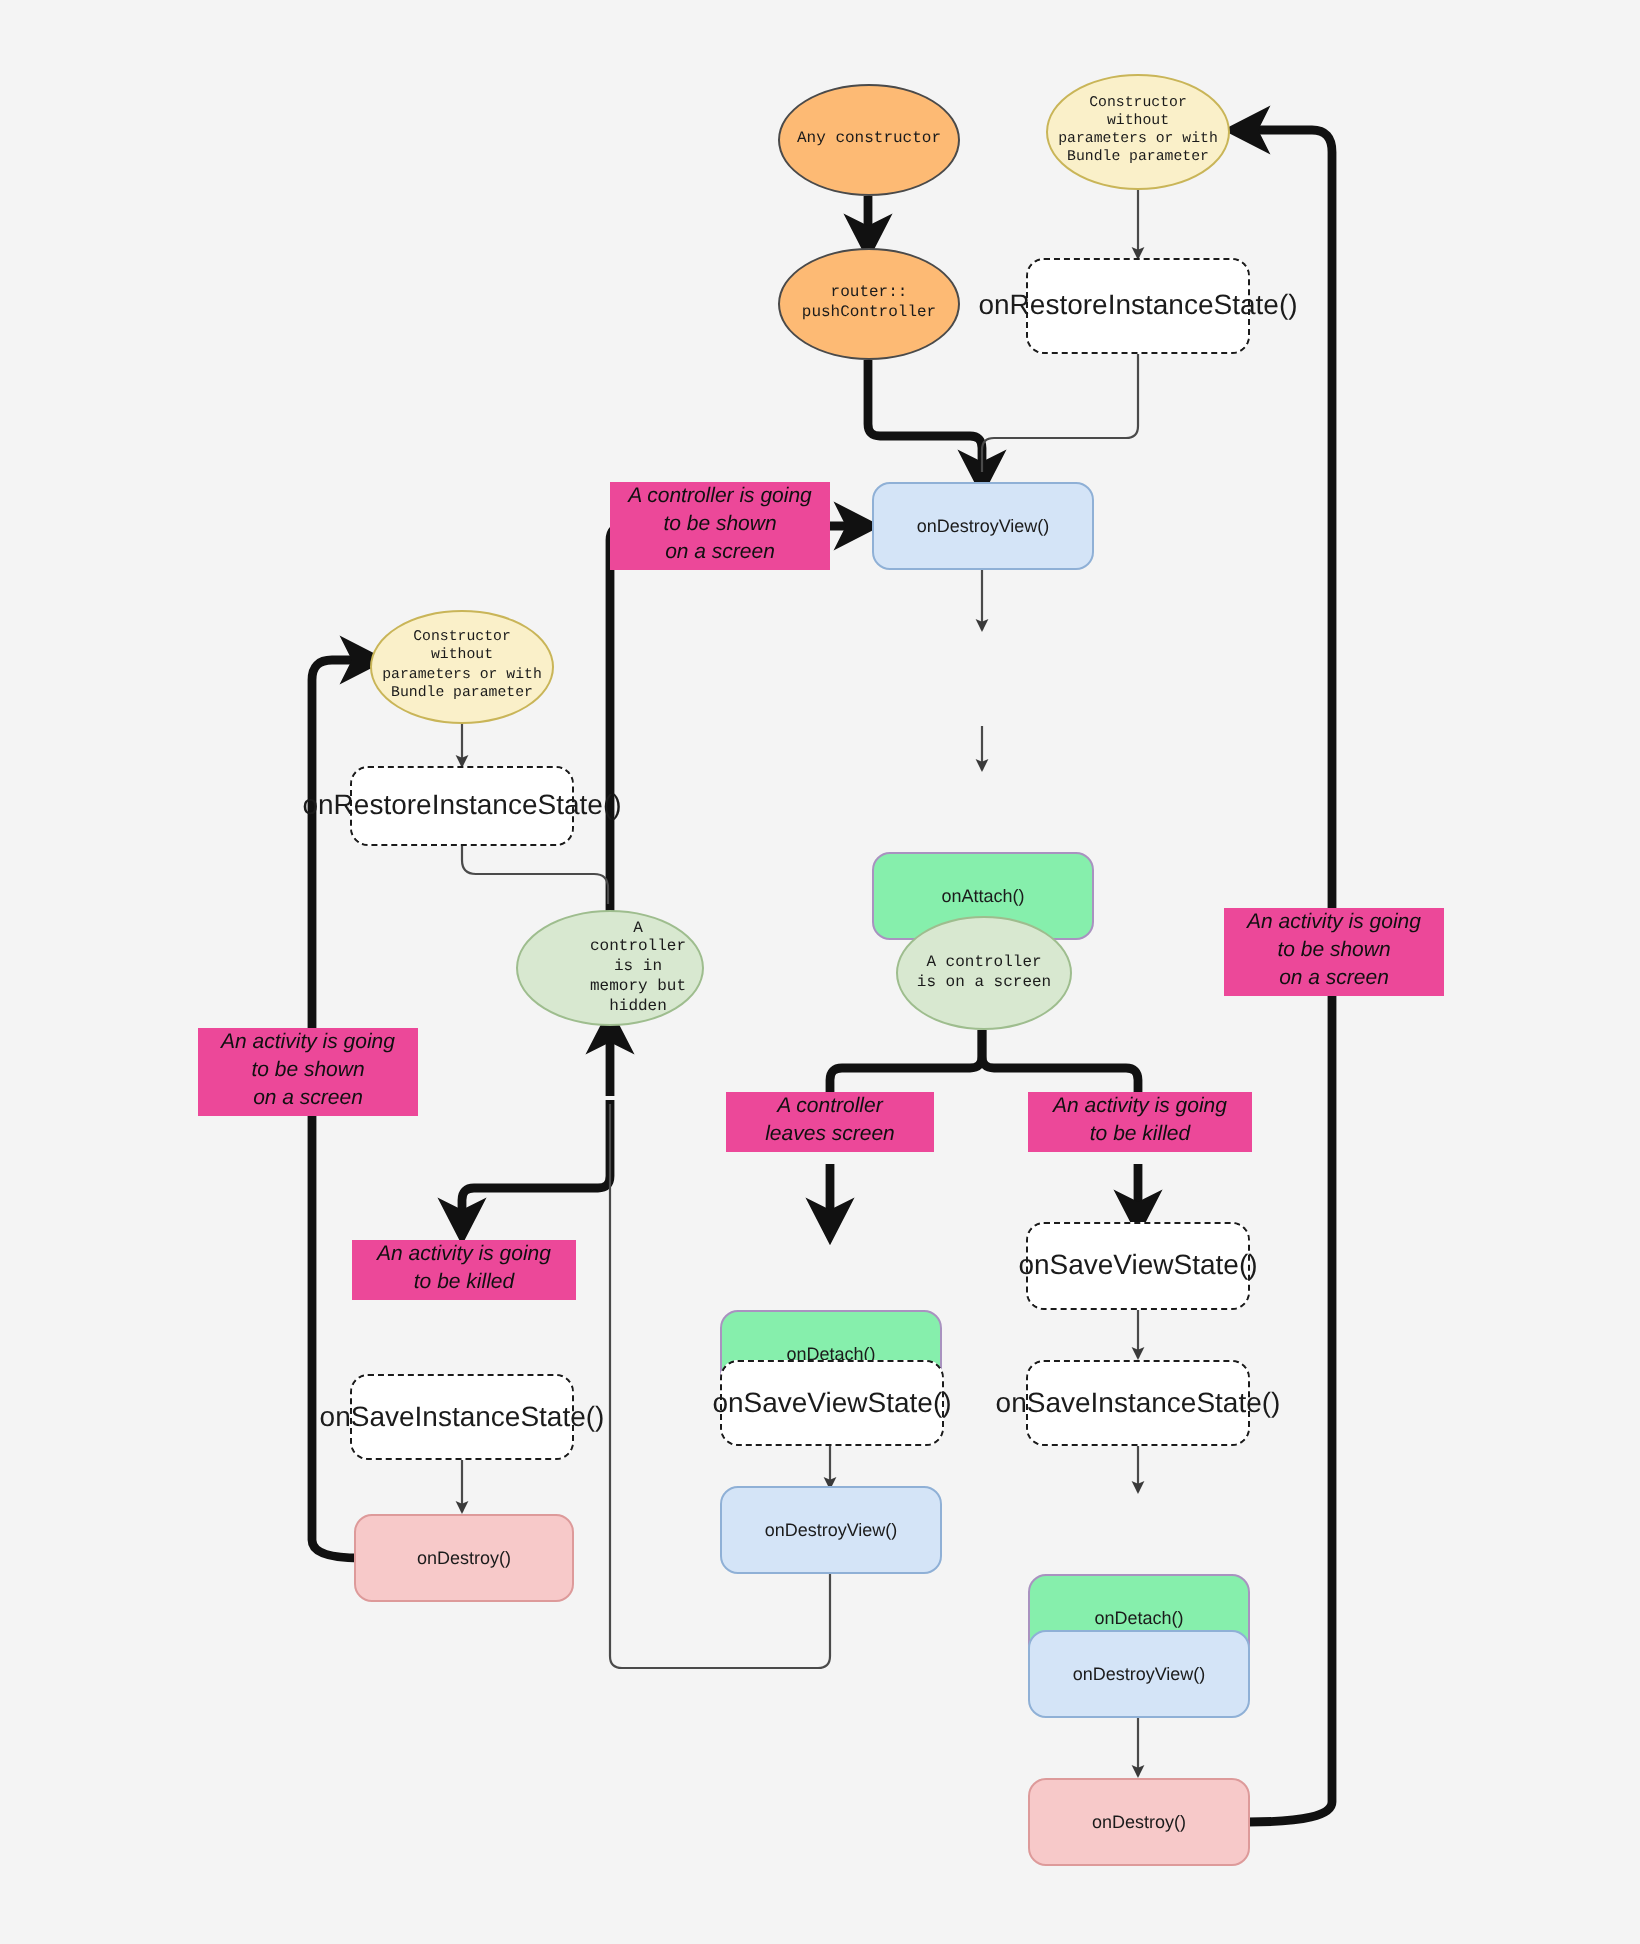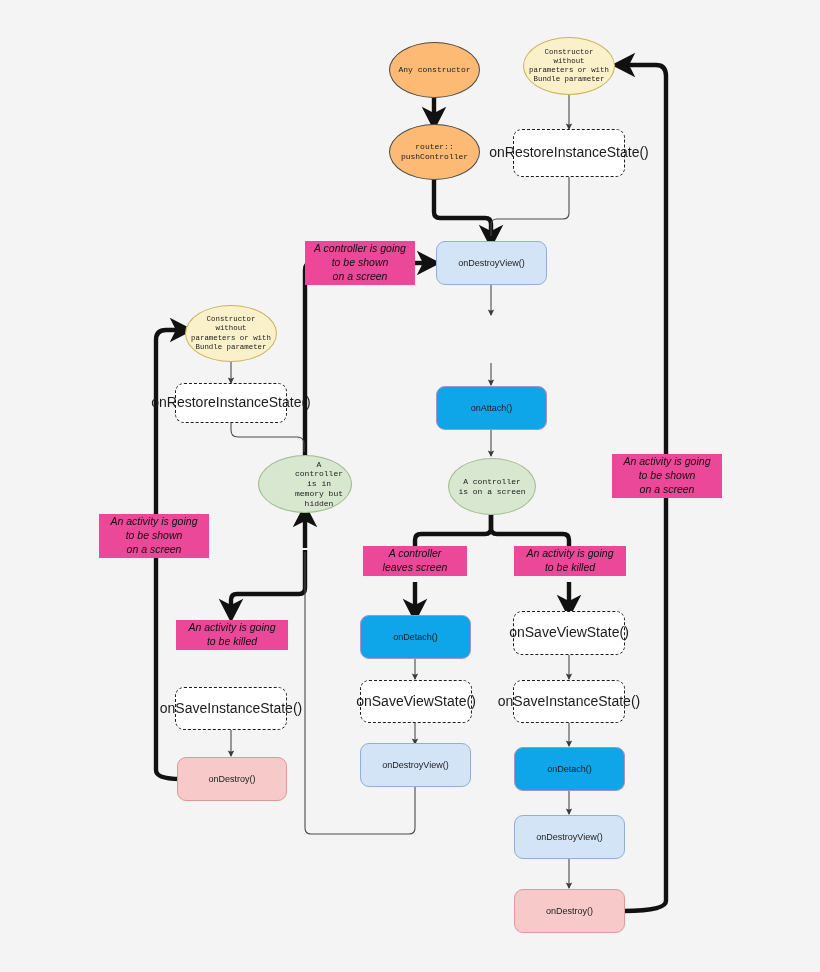--- a/index.html
+++ b/index.html
@@ -36,21 +36,21 @@
   .node .lbl { display: block; padding: 0 4px; }
 
   
   .box {
     border-radius: 9px;
     border: 1px solid #9a9a9a;
     background: #ffffff;
     font-size: 9px;
   }
   .box.blue   { background: #d4e4f7; border-color: #8fb0d6; }
-  .box.purple { background: #0ea5e9; border-color: #a992c0; }
+  .box.purple { background: #86efac; border-color: #a992c0; margin-top: 40px; }
   .box.red    { background: #f7c9c9; border-color: #dd9a9a; }
 
   
   .dashed {
     border-radius: 9px;
     border: 1.6px dashed #1b1b1b;
     background: #ffffff;
     font-size: 14px;
   }
 

